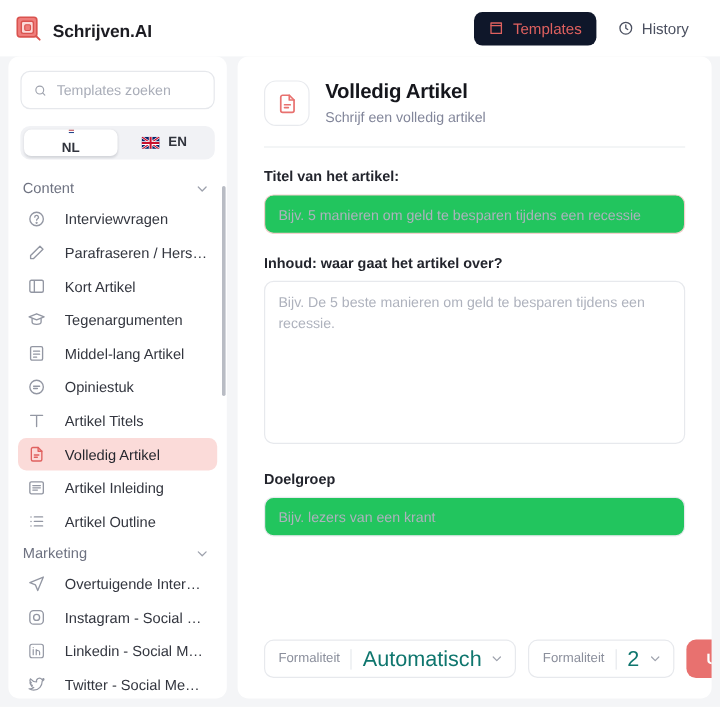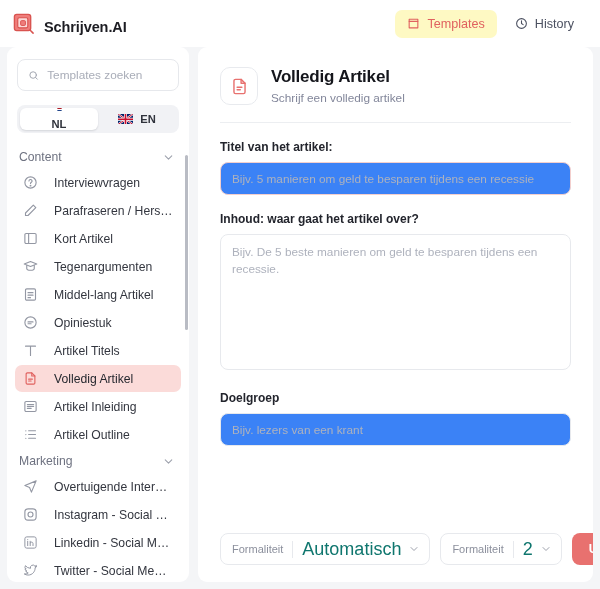--- a/index.html
+++ b/index.html
@@ -25,21 +25,21 @@
   .brand-name { font-size: 14.5px; font-weight: bold; color: #1c1c22; letter-spacing: -0.1px; }
 
   .topnav { margin-left: auto; display: flex; align-items: center; gap: 6px; }
   .navtab {
     display: flex; align-items: center; gap: 7px;
     padding: 7px 12px; border-radius: 7px;
     font-size: 12.6px; color: #4b5060; cursor: pointer;
     white-space: nowrap;
   }
   .navtab svg { display: block; }
-  .navtab.active { background: #fef9c3; color: #e0615f; }
+  .navtab.active { background: #0f172a; color: #e0615f; }
   .navtab.active svg { stroke: #e0615f; }
 
   
   .body {
     display: flex;
     gap: 9px;
     padding: 0 7px 7px 7px;
     height: 542px;
   }
 
@@ -138,21 +138,21 @@
   .tpl-sub { font-size: 11.8px; color: #82869a; margin-top: 4px; }
   .divider { height: 1px; background: #eceef1; margin: 17px 0 0 0; }
 
   .field { margin-top: 17px; }
   .field-label { font-size: 12px; font-weight: bold; color: #23252d; margin-bottom: 8px; }
   .text-input {
     width: 100%; height: 33px;
     border: 1px solid #e7e9ed; border-radius: 8px;
     padding: 0 11px; font-size: 11.8px; color: #2a2d36;
     outline: none; font-family: "Liberation Sans", sans-serif;
-    background: #3b82f6;
+    background: #22c55e;
   }
   .text-input::placeholder { color: #aeb2bd; }
   .text-input.focused { border-color: #f3cfcd; }
   .text-area {
     width: 100%; height: 136px;
     border: 1px solid #e7e9ed; border-radius: 8px;
     padding: 9px 11px; font-size: 11.8px; color: #2a2d36;
     outline: none; resize: none;
     font-family: "Liberation Sans", sans-serif; line-height: 1.45;
   }

